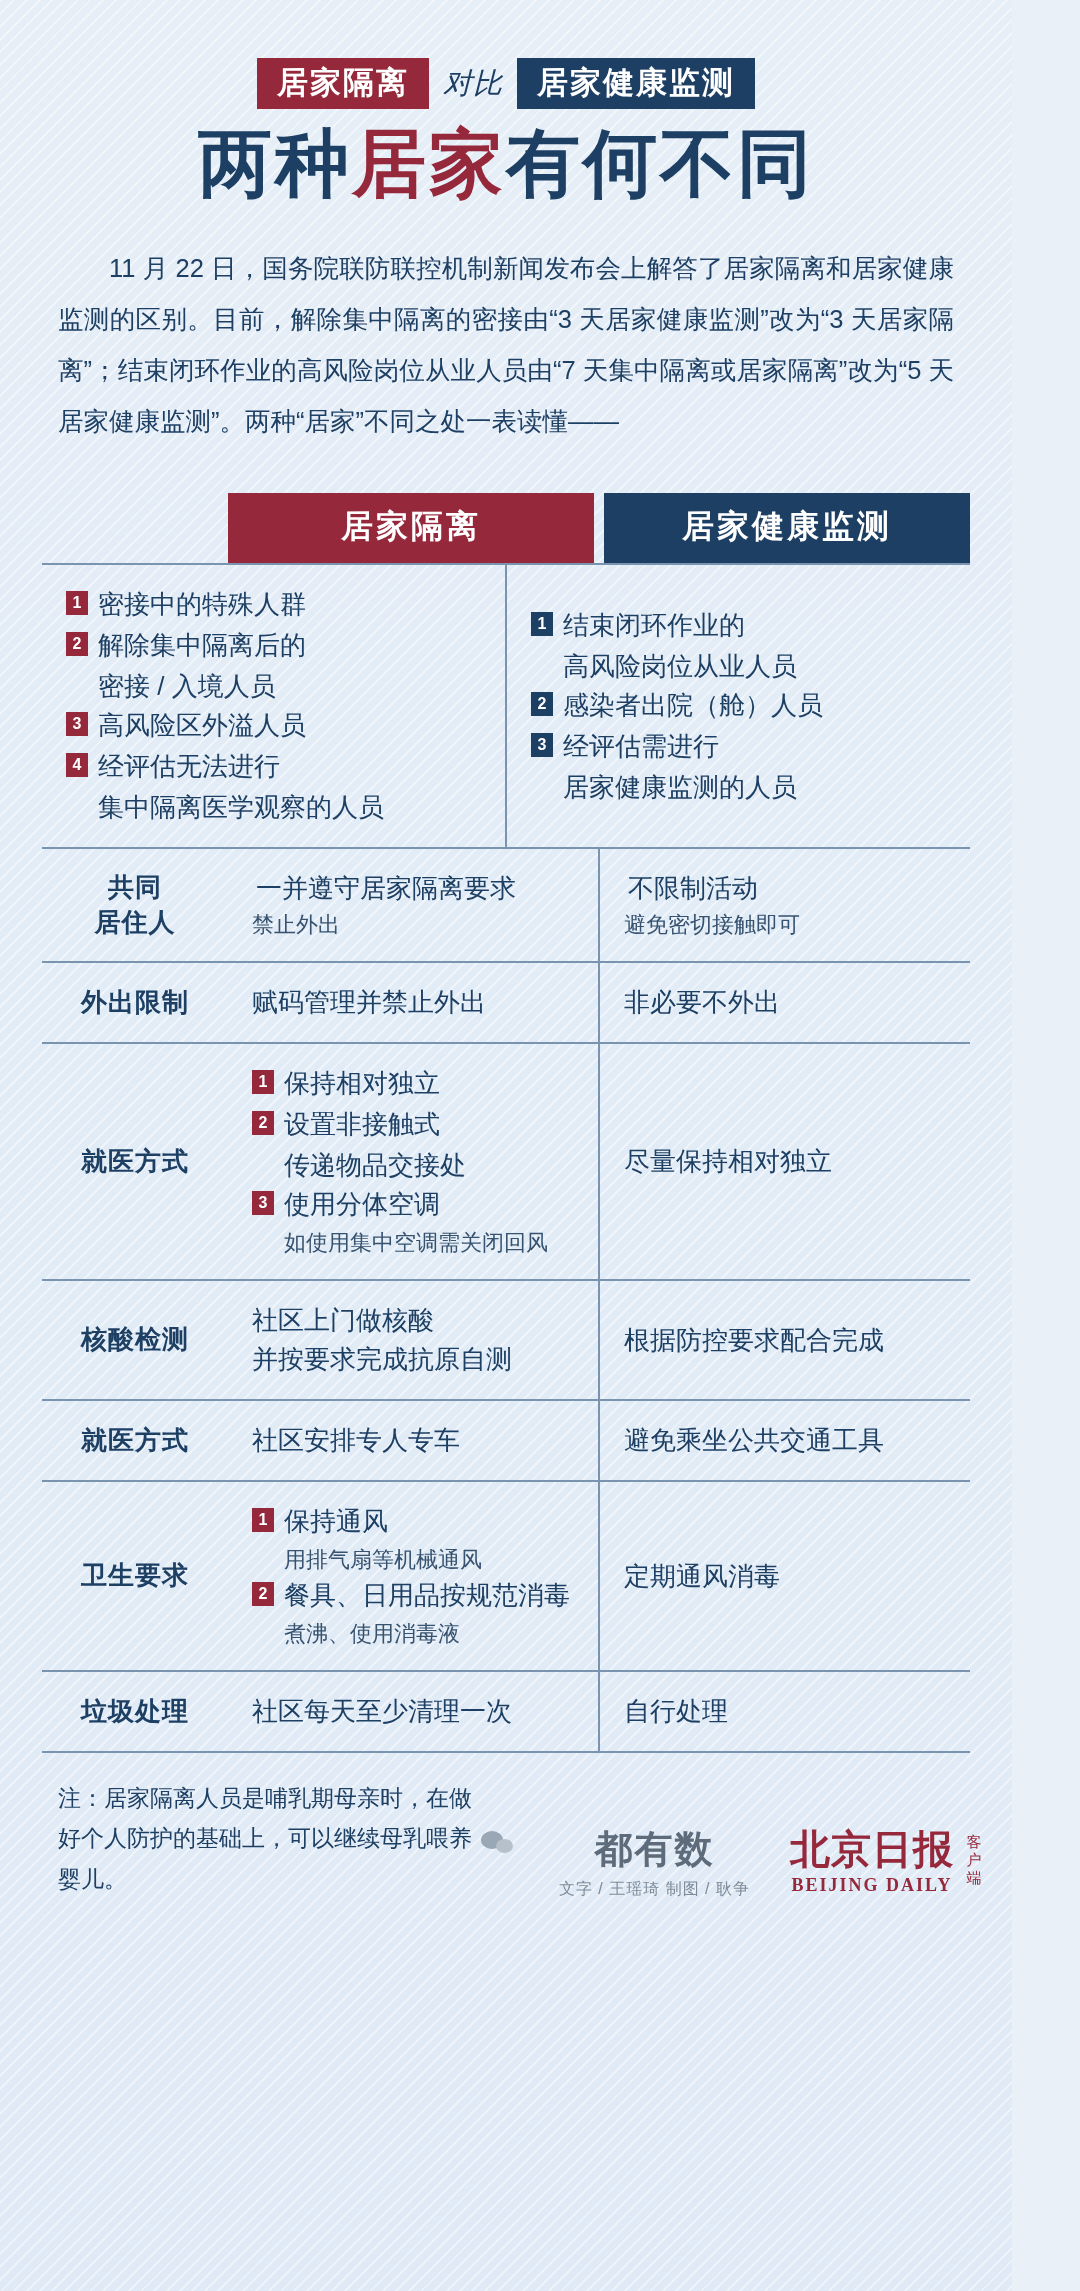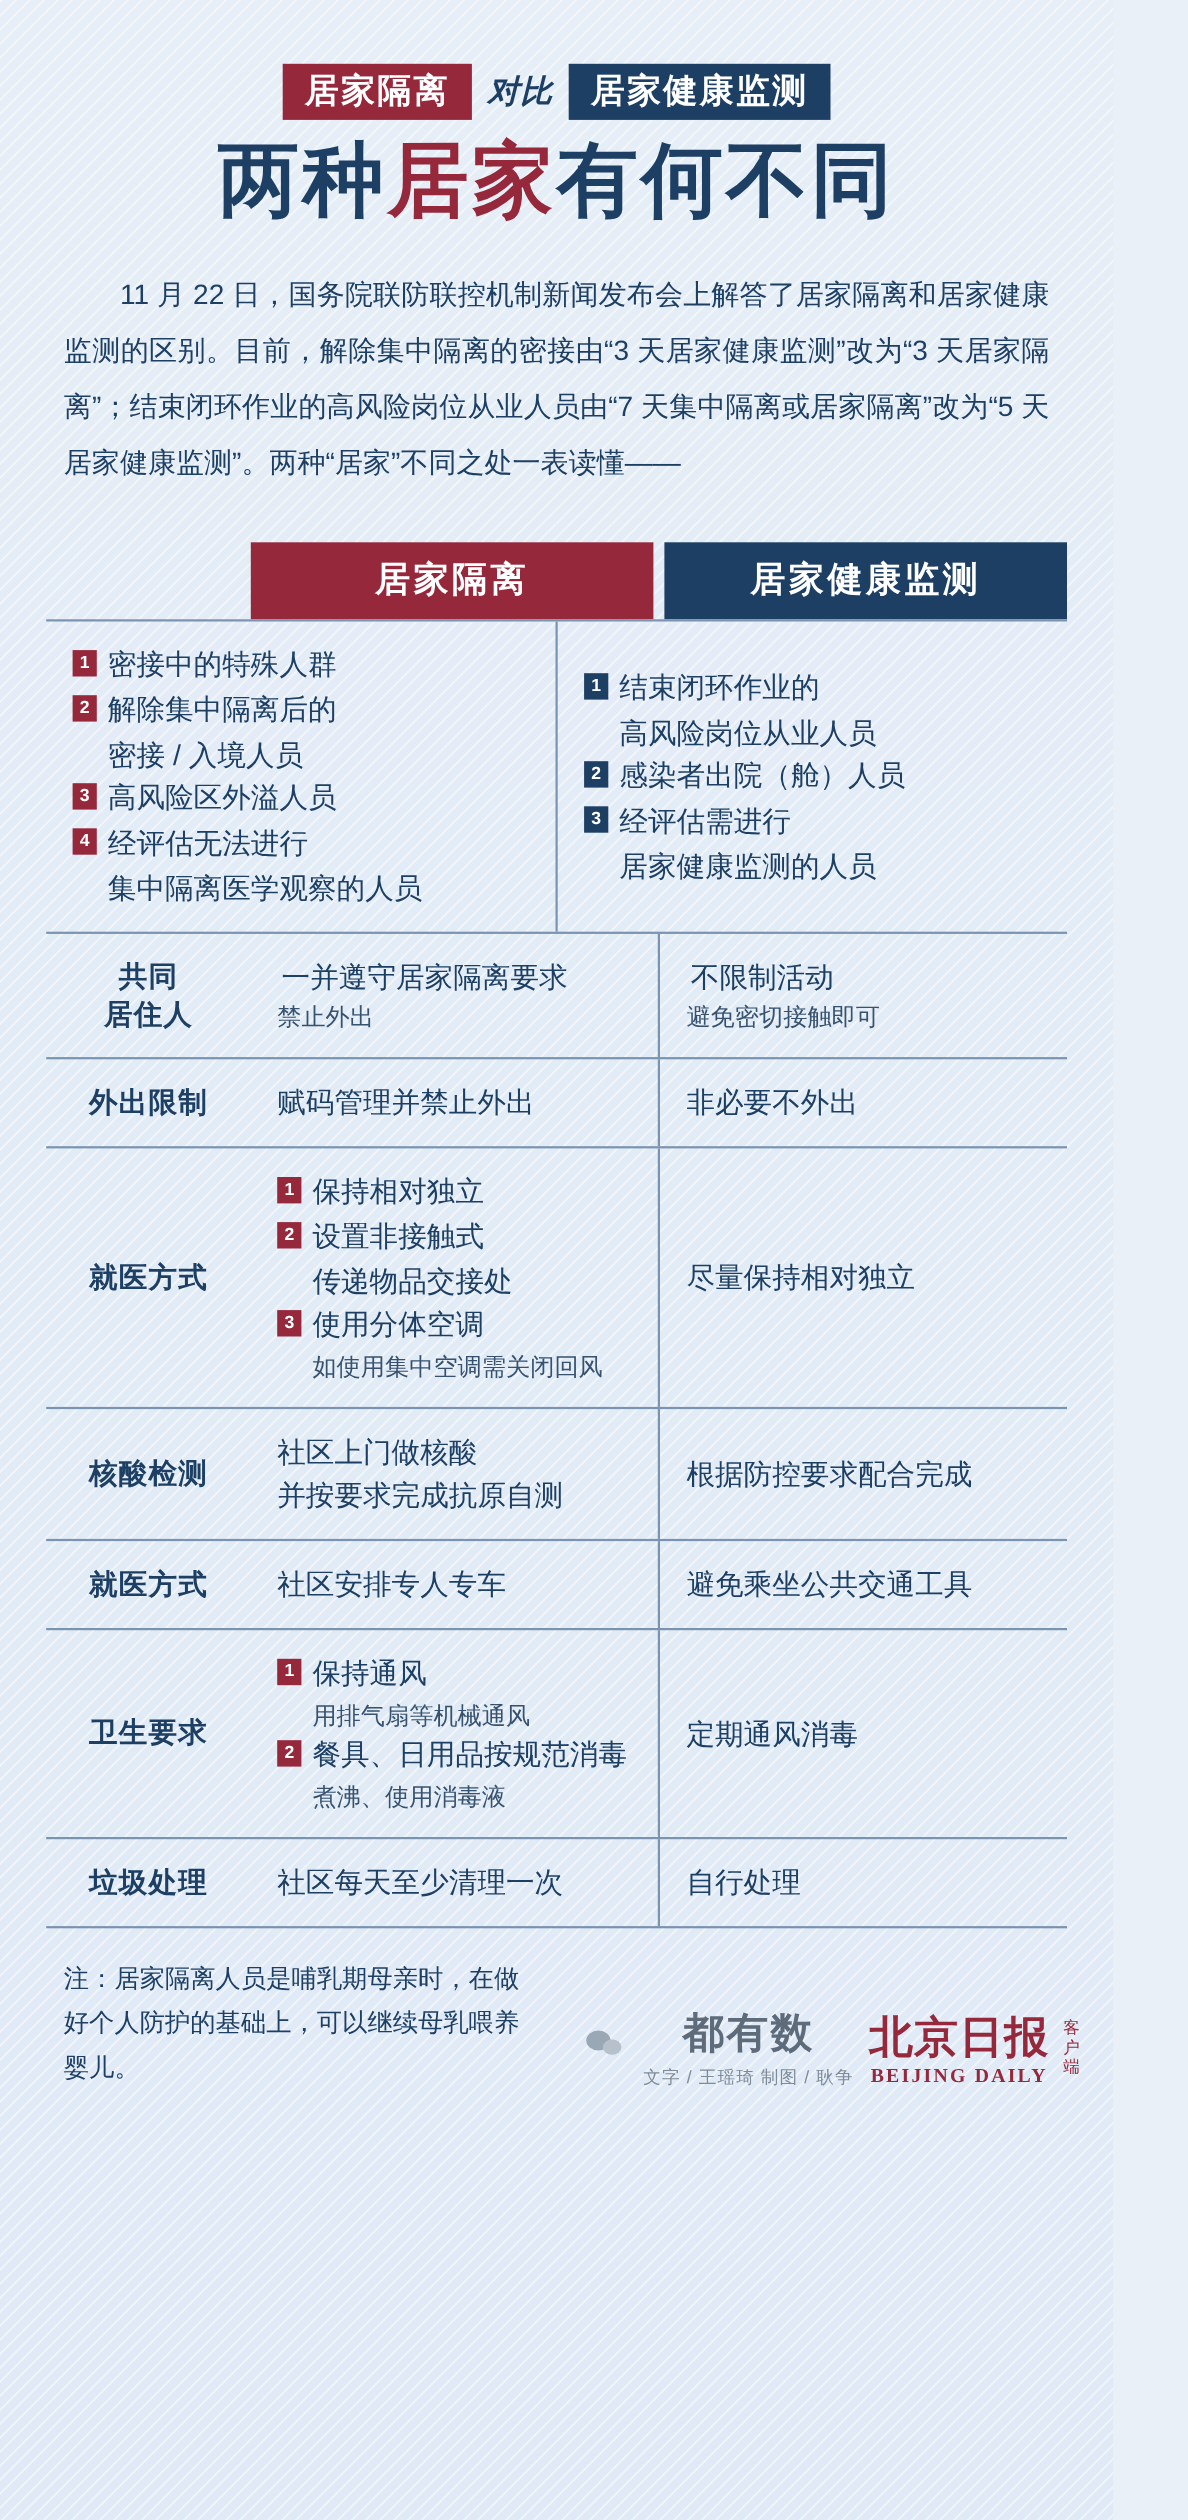--- a/index.html
+++ b/index.html
@@ -33,21 +33,21 @@
     font-weight: bold;
     letter-spacing: 2px;
     padding: 9px 20px 11px;
     line-height: 1;
   }
   .tag.red { background: #96283c; }
   .tag.blue { background: #1d3f63; }
   .vs {
     color: #1d3f63;
     font-size: 29px;
-    font-weight: bold;
+    font-weight: normal;
     font-style: italic;
     letter-spacing: 1px;
   }
   .maintitle {
     margin-top: 18px;
     font-size: 74px;
     font-weight: bold;
     letter-spacing: 3px;
     line-height: 1;
     color: #1d3f63;
@@ -168,22 +168,22 @@
   }
   .note {
     font-family: "Liberation Serif", "DejaVu Serif", serif;
     font-size: 23px;
     line-height: 1.75;
     color: #1d3f63;
     max-width: 420px;
   }
   .brands {
     display: flex;
-    align-items: center;
-    gap: 14px;
+    align-items: flex-start;
+    gap: 40px;
   }
   .brand-a { text-align: center; }
   .brand-a .logo {
     font-size: 38px;
     font-weight: bold;
     color: #5d6b7a;
     letter-spacing: 2px;
     line-height: 1.1;
   }
   .brand-a .credit {

